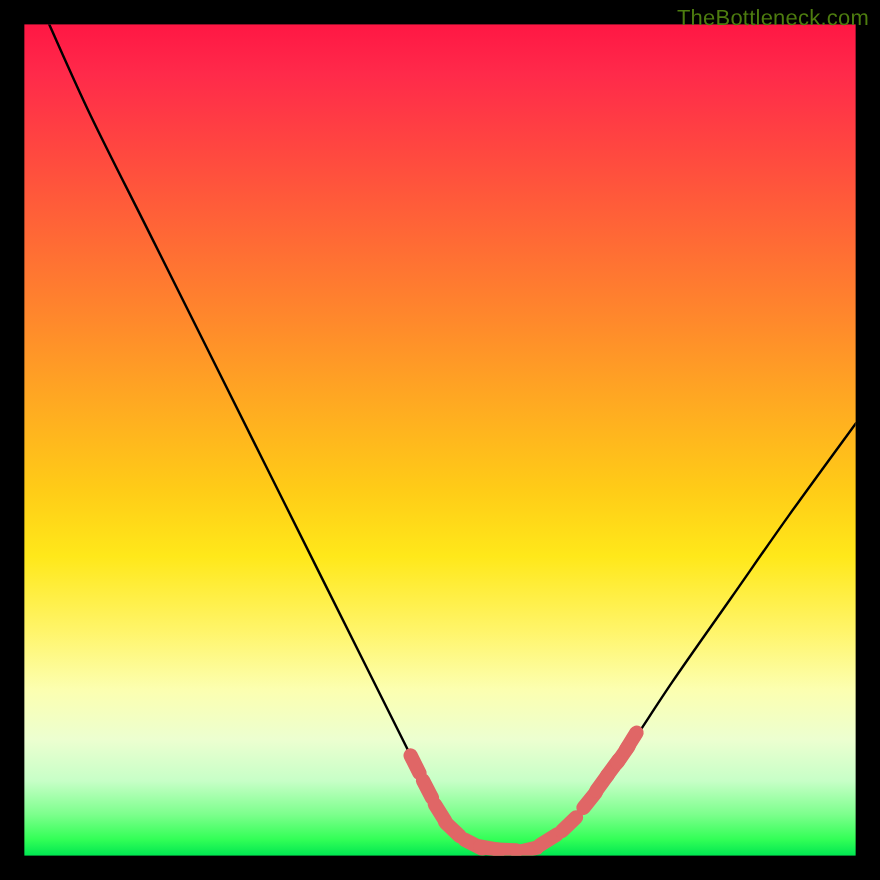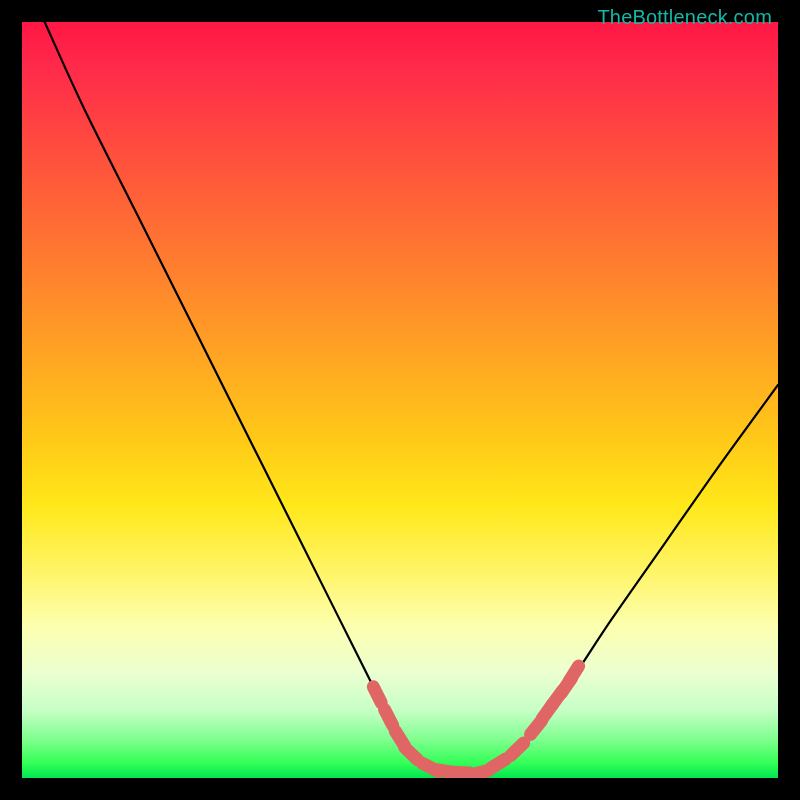--- a/index.html
+++ b/index.html
@@ -1,17 +1,17 @@
 <!DOCTYPE html>
 <html><head>
 <meta charset="utf-8">
 <style>
   * { margin: 0; padding: 0; box-sizing: border-box; }
   body { width: 800px; height: 800px; background: #000; position: relative; font-family: Arial, sans-serif; }
-  .watermark { position: absolute; top: 6px; right: 28px; color: #14b8a6; font-size: 20px; font-weight: 500; z-index: 10; letter-spacing: 0.2px; }
+  .watermark { position: absolute; top: 6px; right: 10px; color: #4d7c0f; font-size: 20px; font-weight: 500; z-index: 10; letter-spacing: 0.2px; }
   .plot-area { position: absolute; left: 22px; top: 22px; width: 756px; height: 756px; overflow: hidden; }
   .gradient-bg { position: absolute; inset: 0; background: linear-gradient(to bottom,
       #ff1744 0%,
       #ff2a4a 6%,
       #ff4a3f 16%,
       #ff6a35 26%,
       #ff8a2b 36%,
       #ffab21 46%,
       #ffcc17 56%,
       #ffe81a 64%,

